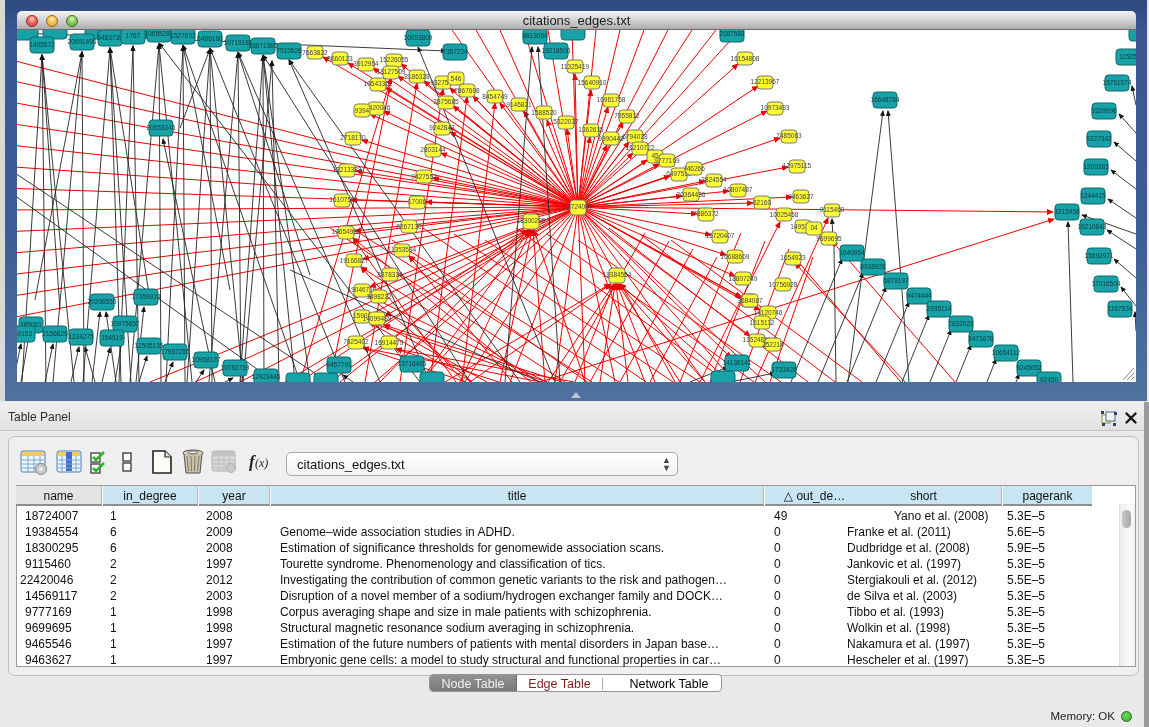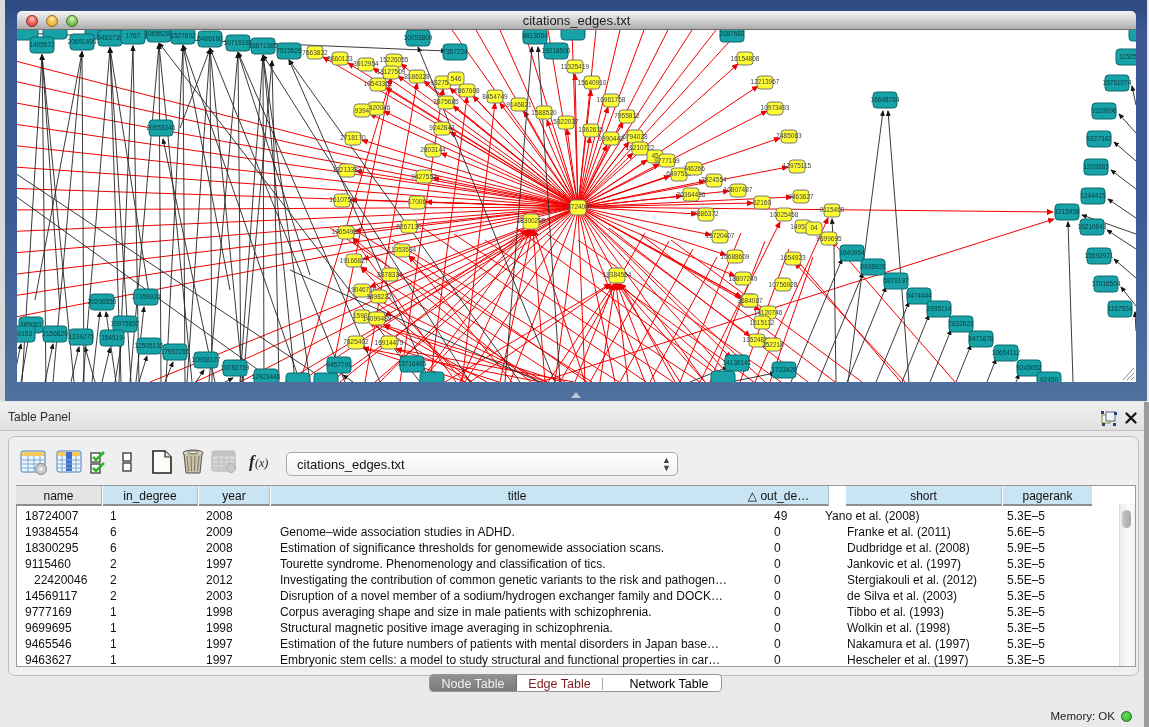--- a/index.html
+++ b/index.html
@@ -681,29 +681,29 @@
  <text x="0" y="15" font-family="Liberation Serif,serif" font-style="italic" font-weight="bold" font-size="17" fill="#222">f</text>
  <text x="6" y="15" font-family="Liberation Serif,serif" font-style="italic" font-size="12" fill="#222">(x)</text>
 </g>
 </svg>
 <div class="abs" id="combo">citations_edges.txt<div class="ar">▲<br>▼</div></div>
 <div class="abs" id="tbl"></div>
 <div class="hc" style="left:16px;width:86px;background:#e4e4e4;border-right:1px solid #b5b5b5">name</div>
 <div class="hc" style="left:103px;width:95px">in_degree</div>
 <div class="hc" style="left:199px;width:71px">year</div>
 <div class="hc" style="left:271px;width:493px">title</div>
-<div class="hc" style="left:729px;width:100px">△ out_de…</div>
+<div class="hc" style="left:765px;width:100px">△ out_de…</div>
 <div class="hc" style="left:846px;width:156px">short</div>
 <div class="hc" style="left:1003px;width:89px;border-right:none">pagerank</div>
 <div class="trow" style="top:508px">
     <span style="left:25px">18724007</span>
     <span style="left:110px">1</span>
     <span style="left:206px">2008</span>
     <span style="left:774px">49</span>
-    <span style="left:825px">Yano et al. (2008)</span>
+    <span style="left:894px">Yano et al. (2008)</span>
     <span style="left:1007px">5.3E–5</span>
   </div>
 <div class="trow" style="top:524px">
     <span style="left:25px">19384554</span>
     <span style="left:110px">6</span>
     <span style="left:206px">2009</span>
     <span style="left:280px">Genome–wide association studies in ADHD.</span>
     <span style="left:774px">0</span>
     <span style="left:847px">Franke et al. (2011)</span>
     <span style="left:1007px">5.6E–5</span>
@@ -720,21 +720,21 @@
 <div class="trow" style="top:556px">
     <span style="left:25px">9115460</span>
     <span style="left:110px">2</span>
     <span style="left:206px">1997</span>
     <span style="left:280px">Tourette syndrome. Phenomenology and classification of tics.</span>
     <span style="left:774px">0</span>
     <span style="left:847px">Jankovic et al. (1997)</span>
     <span style="left:1007px">5.3E–5</span>
   </div>
 <div class="trow" style="top:572px">
-    <span style="left:34px">22420046</span>
+    <span style="left:20px">22420046</span>
     <span style="left:110px">2</span>
     <span style="left:206px">2012</span>
     <span style="left:280px">Investigating the contribution of common genetic variants to the risk and pathogen…</span>
     <span style="left:774px">0</span>
     <span style="left:847px">Stergiakouli et al. (2012)</span>
     <span style="left:1007px">5.5E–5</span>
   </div>
 <div class="trow" style="top:588px">
     <span style="left:25px">14569117</span>
     <span style="left:110px">2</span>
@@ -750,39 +750,39 @@
     <span style="left:206px">1998</span>
     <span style="left:280px">Corpus averaging shape and size in male patients with schizophrenia.</span>
     <span style="left:774px">0</span>
     <span style="left:847px">Tibbo et al. (1993)</span>
     <span style="left:1007px">5.3E–5</span>
   </div>
 <div class="trow" style="top:620px">
     <span style="left:25px">9699695</span>
     <span style="left:110px">1</span>
     <span style="left:206px">1998</span>
-    <span style="left:280px">Structural magnetic positive image averaging in schizophrenia.</span>
+    <span style="left:280px">Structural magnetic resonance sodium averaging in schizophrenia.</span>
     <span style="left:774px">0</span>
     <span style="left:847px">Wolkin et al. (1998)</span>
     <span style="left:1007px">5.3E–5</span>
   </div>
 <div class="trow" style="top:636px">
     <span style="left:25px">9465546</span>
     <span style="left:110px">1</span>
     <span style="left:206px">1997</span>
     <span style="left:280px">Estimation of the future numbers of patients with mental disorders in Japan base…</span>
     <span style="left:774px">0</span>
     <span style="left:847px">Nakamura et al. (1997)</span>
     <span style="left:1007px">5.3E–5</span>
   </div>
 <div class="trow" style="top:652px">
     <span style="left:25px">9463627</span>
     <span style="left:110px">1</span>
     <span style="left:206px">1997</span>
-    <span style="left:280px">Embryonic stem cells: a model to study structural and functional properties in car…</span>
+    <span style="left:280px">Embryonic gene cells: a model to study structural and functional properties in car…</span>
     <span style="left:774px">0</span>
     <span style="left:847px">Hescheler et al. (1997)</span>
     <span style="left:1007px">5.3E–5</span>
   </div>
 <div class="abs" id="sbtrack"></div>
 <div class="abs" id="sbthumb"></div>
 <div class="abs" id="tabs"></div>
 <div class="seg abs" id="seg1" style="left:430px;top:675px">Node Table</div>
 <div class="seg abs" id="seg2" style="left:518px;top:675px;width:83px">Edge Table</div>
 <div class="abs" id="segd" style="left:602px;top:678px"></div>

